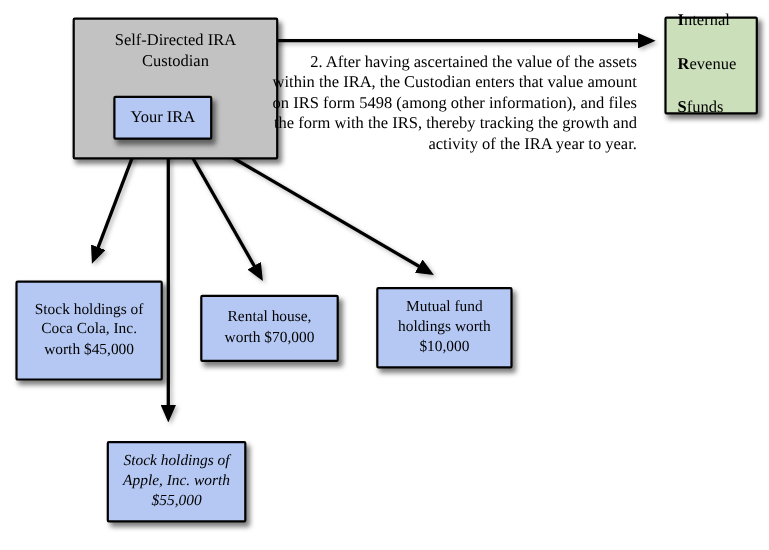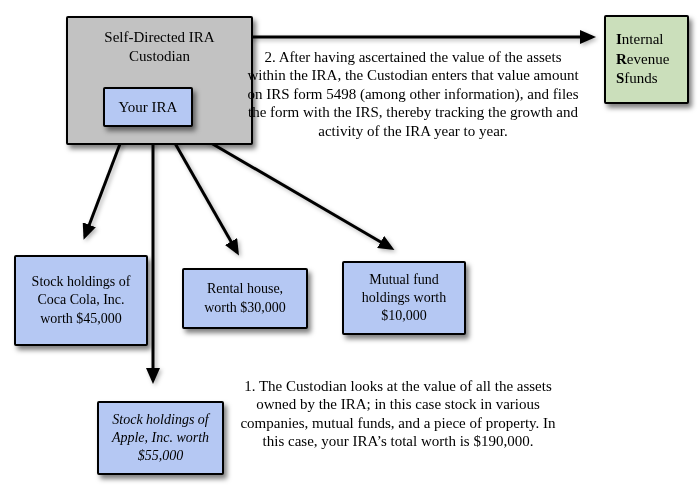--- a/index.html
+++ b/index.html
@@ -55,40 +55,41 @@
   }
   .irs {
     left: 604px; top: 15px;
     width: 85px; height: 89px;
     display: flex;
     flex-direction: column;
     justify-content: center;
     padding-left: 10px;
     font-size: 15px;
     line-height: 1.3;
+    gap: 20px;
   }
   .irs .init { font-weight: bold; }
 
   .asset {
     display: flex;
     align-items: center;
     justify-content: center;
     text-align: center;
     font-size: 14px;
     line-height: 1.3;
     padding: 4px 8px;
   }
   .asset-coca   { left: 14px;  top: 255px; width: 134px; height: 91px; }
   .asset-rental { left: 182px; top: 268px; width: 126px; height: 61px; }
   .asset-mutual { left: 342px; top: 261px; width: 124px; height: 74px; }
   .asset-apple  { left: 97px;  top: 401px; width: 127px; height: 74px; font-style: italic; }
 
   .note {
     position: absolute;
-    text-align: center;
+    text-align: right;
     font-size: 15px;
     line-height: 1.23;
   }
   .note-2 { left: 247px; top: 48px;  width: 332px; }
   .note-1 { left: 240px; top: 377px; width: 316px; }
 </style>
 </head>
 <body>
 
 <div class="canvas">
@@ -117,27 +118,26 @@
     <div><span class="init">I</span><span>nternal</span></div>
     <div><span class="init">R</span><span>evenue</span></div>
     <div><span class="init">S</span><span>funds</span></div>
   </div>
 
   <div class="box blue asset asset-coca">
     <span>Stock holdings of Coca Cola, Inc. worth $45,000</span>
   </div>
 
   <div class="box blue asset asset-rental">
-    <span>Rental house, worth $30,000</span>
+    <span>Rental house, worth $70,000</span>
   </div>
 
   <div class="box blue asset asset-mutual">
     <span>Mutual fund holdings worth $10,000</span>
   </div>
 
   <div class="box blue asset asset-apple">
     <span>Stock holdings of Apple, Inc. worth $55,000</span>
   </div>
 
   <div class="note note-2">2.  After having ascertained the value of the assets within the IRA, the Custodian enters that value amount on IRS form 5498 (among other information), and files the form with the IRS, thereby tracking the growth and activity of the IRA year to year.</div>
-  <div class="note note-1">1.  The Custodian looks at the value of all the assets owned by the IRA; in this case stock in various companies, mutual funds, and a piece of property.  In this case, your IRA’s total worth is $190,000.</div>
 
 </div>
 
 </body></html>

